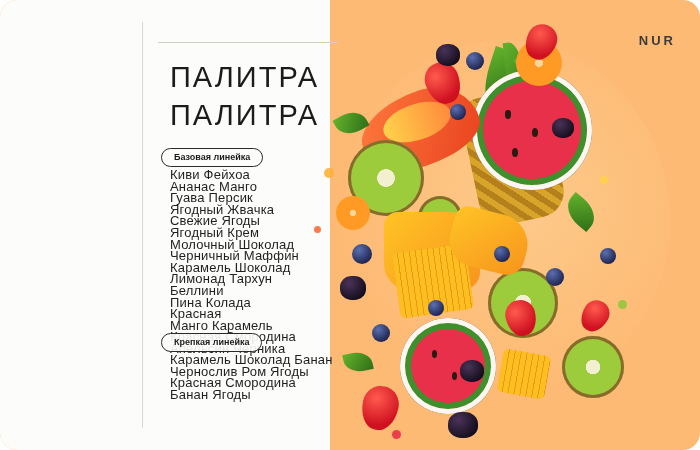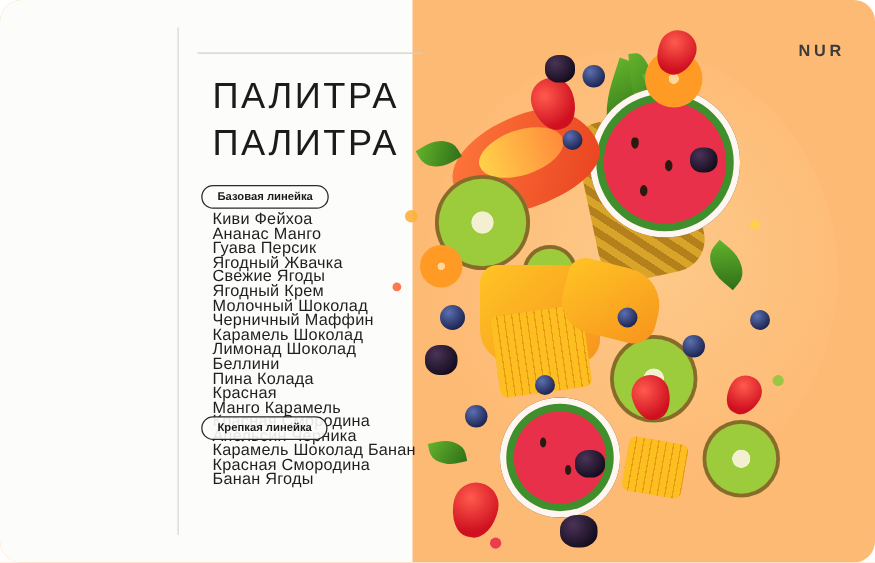--- a/index.html
+++ b/index.html
@@ -254,29 +254,30 @@
   <div class="item-list" id="list-base">
       <div>Киви Фейхоа</div>
       <div>Ананас Манго</div>
       <div>Гуава Персик</div>
       <div>Ягодный Жвачка</div>
       <div>Свежие Ягоды</div>
       <div>Ягодный Крем</div>
       <div>Молочный Шоколад</div>
       <div>Черничный Маффин</div>
       <div>Карамель Шоколад</div>
-      <div>Лимонад Шоколад</div>
+      <div>Лимонад Тархун</div>
       <div>Беллини</div>
       <div>Пина Колада</div>
       <div>Красная</div>
       <div>Манго Карамель</div>
       <div>Красная Смородина</div>
       <div>Апельсин Черника</div>
     </div>
 
   <div class="section-tag" id="tag-strong">Крепкая линейка</div>
   <div class="item-list" id="list-strong">
       <div>Карамель Шоколад Банан</div>
+      <div>Чернослив Ром Ягоды</div>
       <div>Красная Смородина</div>
       <div>Банан Ягоды</div>
     </div>
 
 </div>
 
 </body></html>

